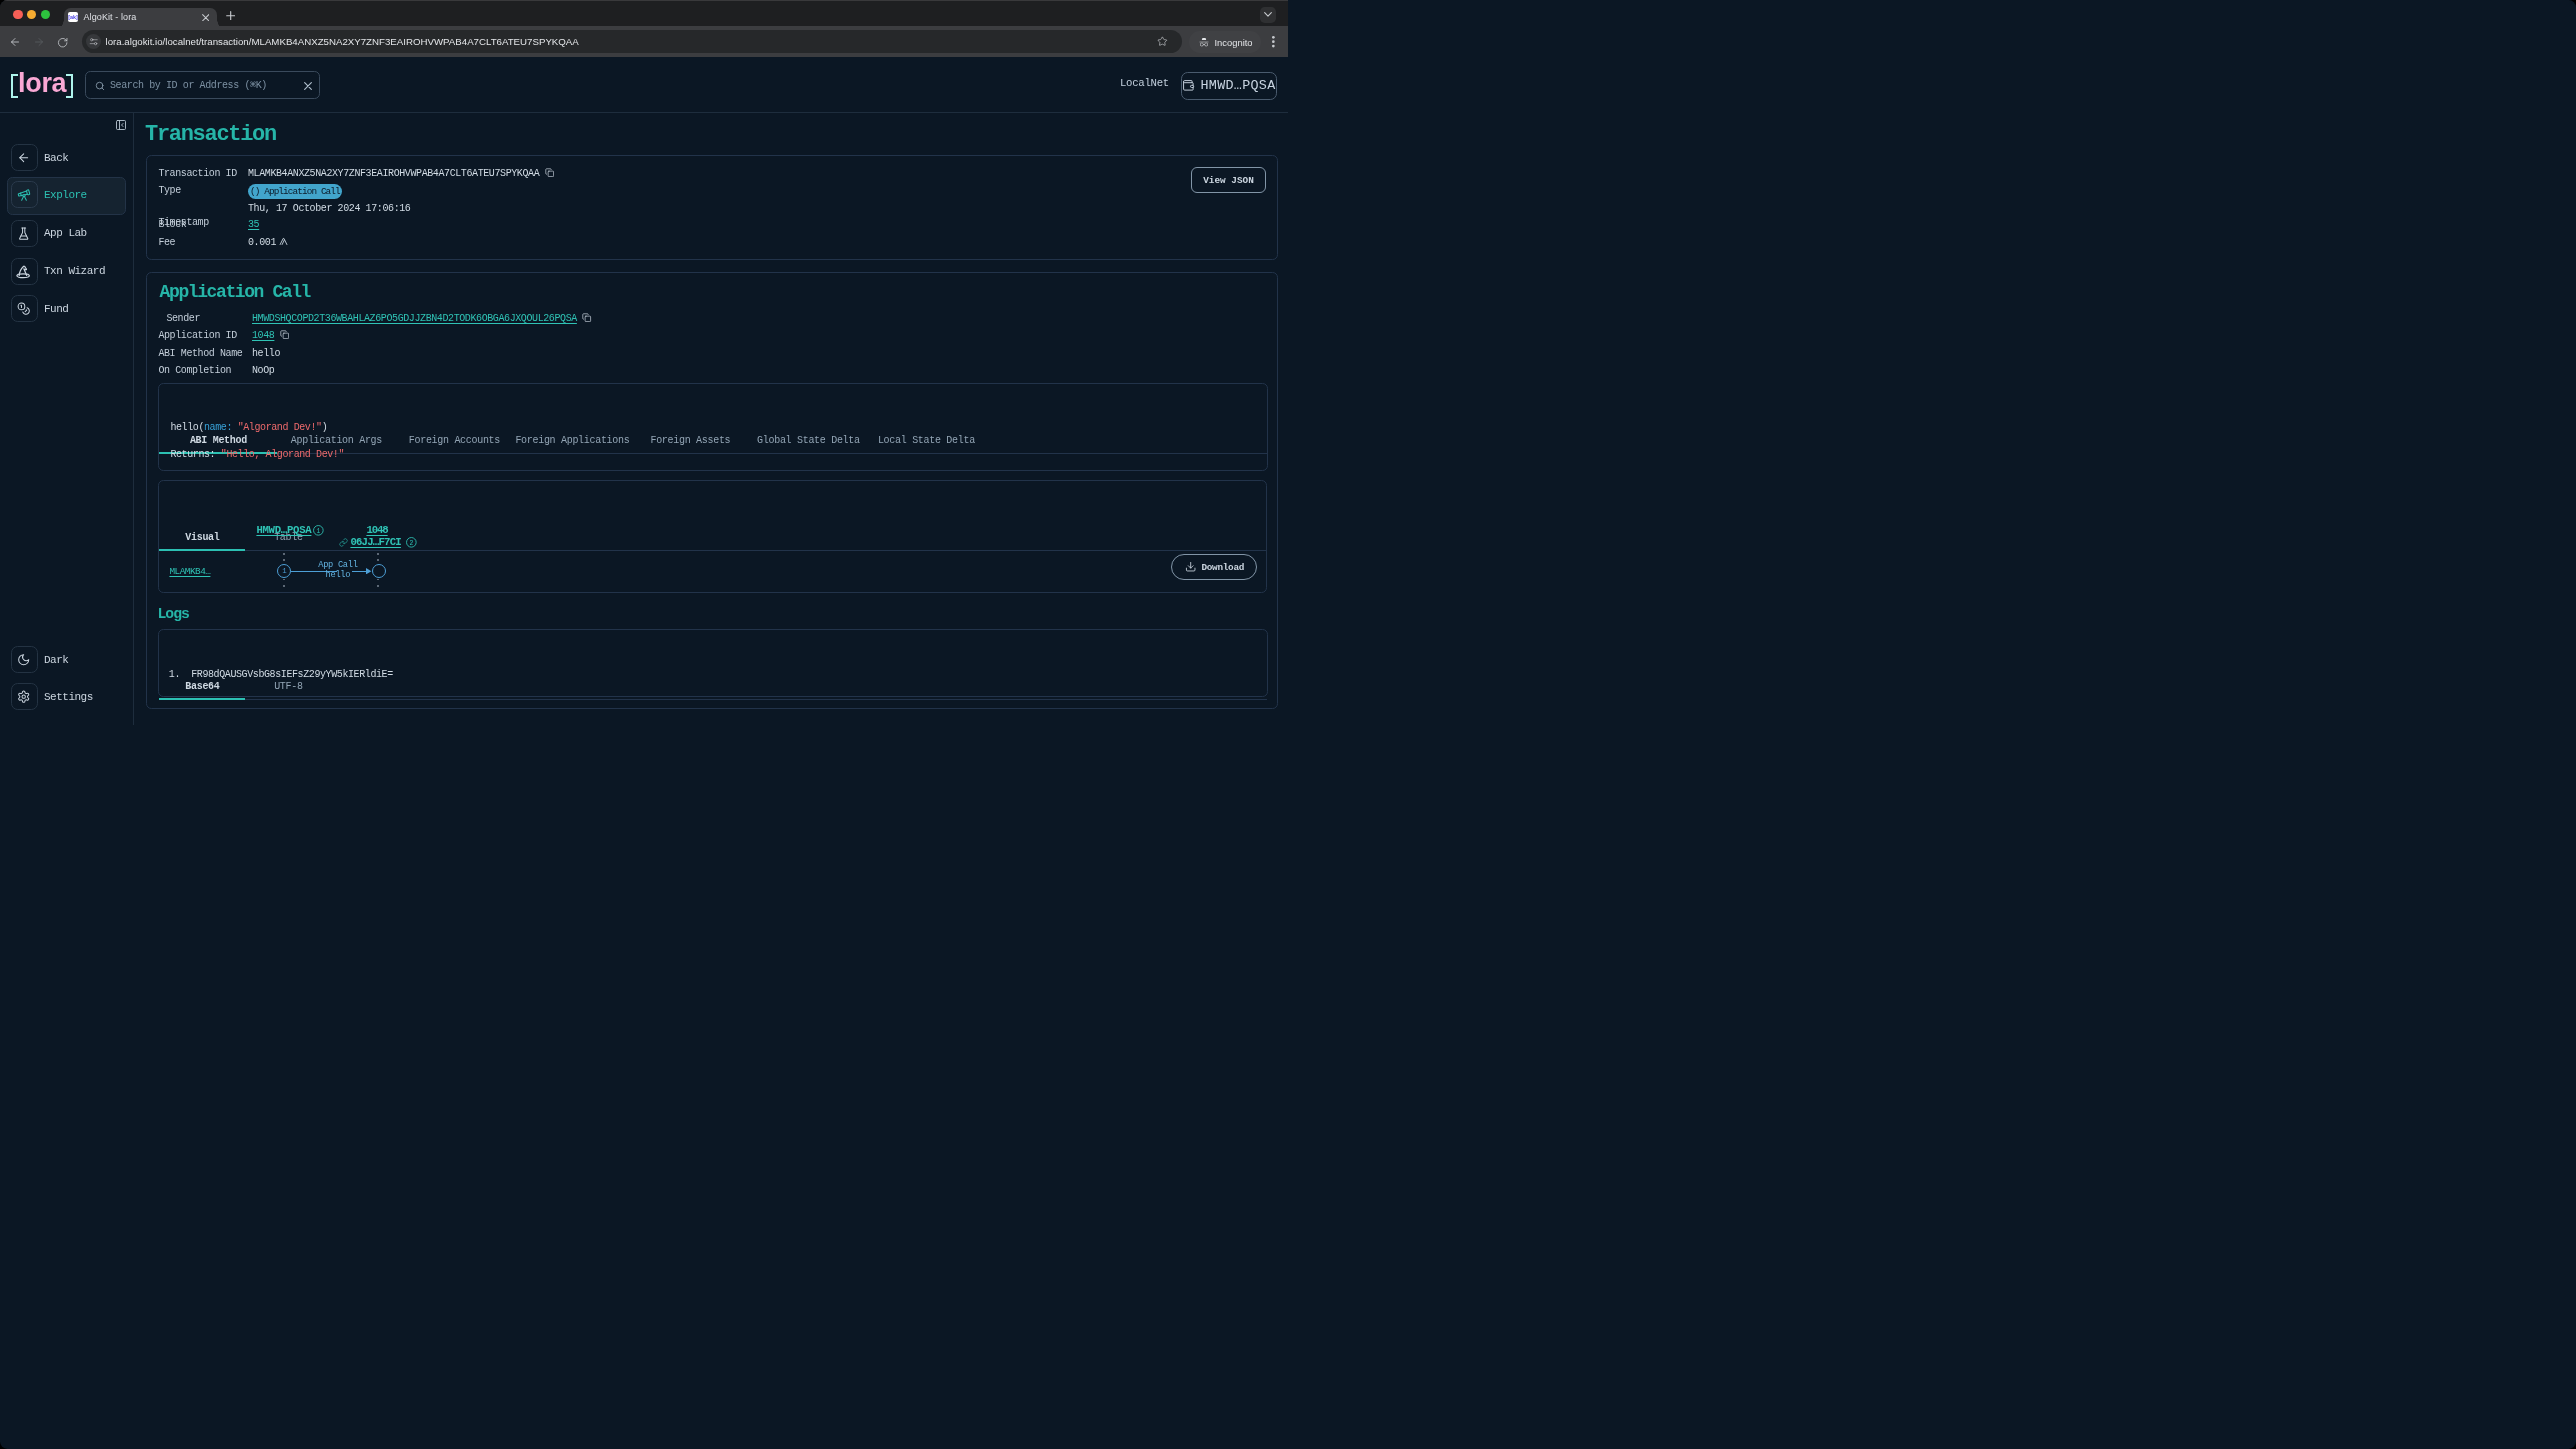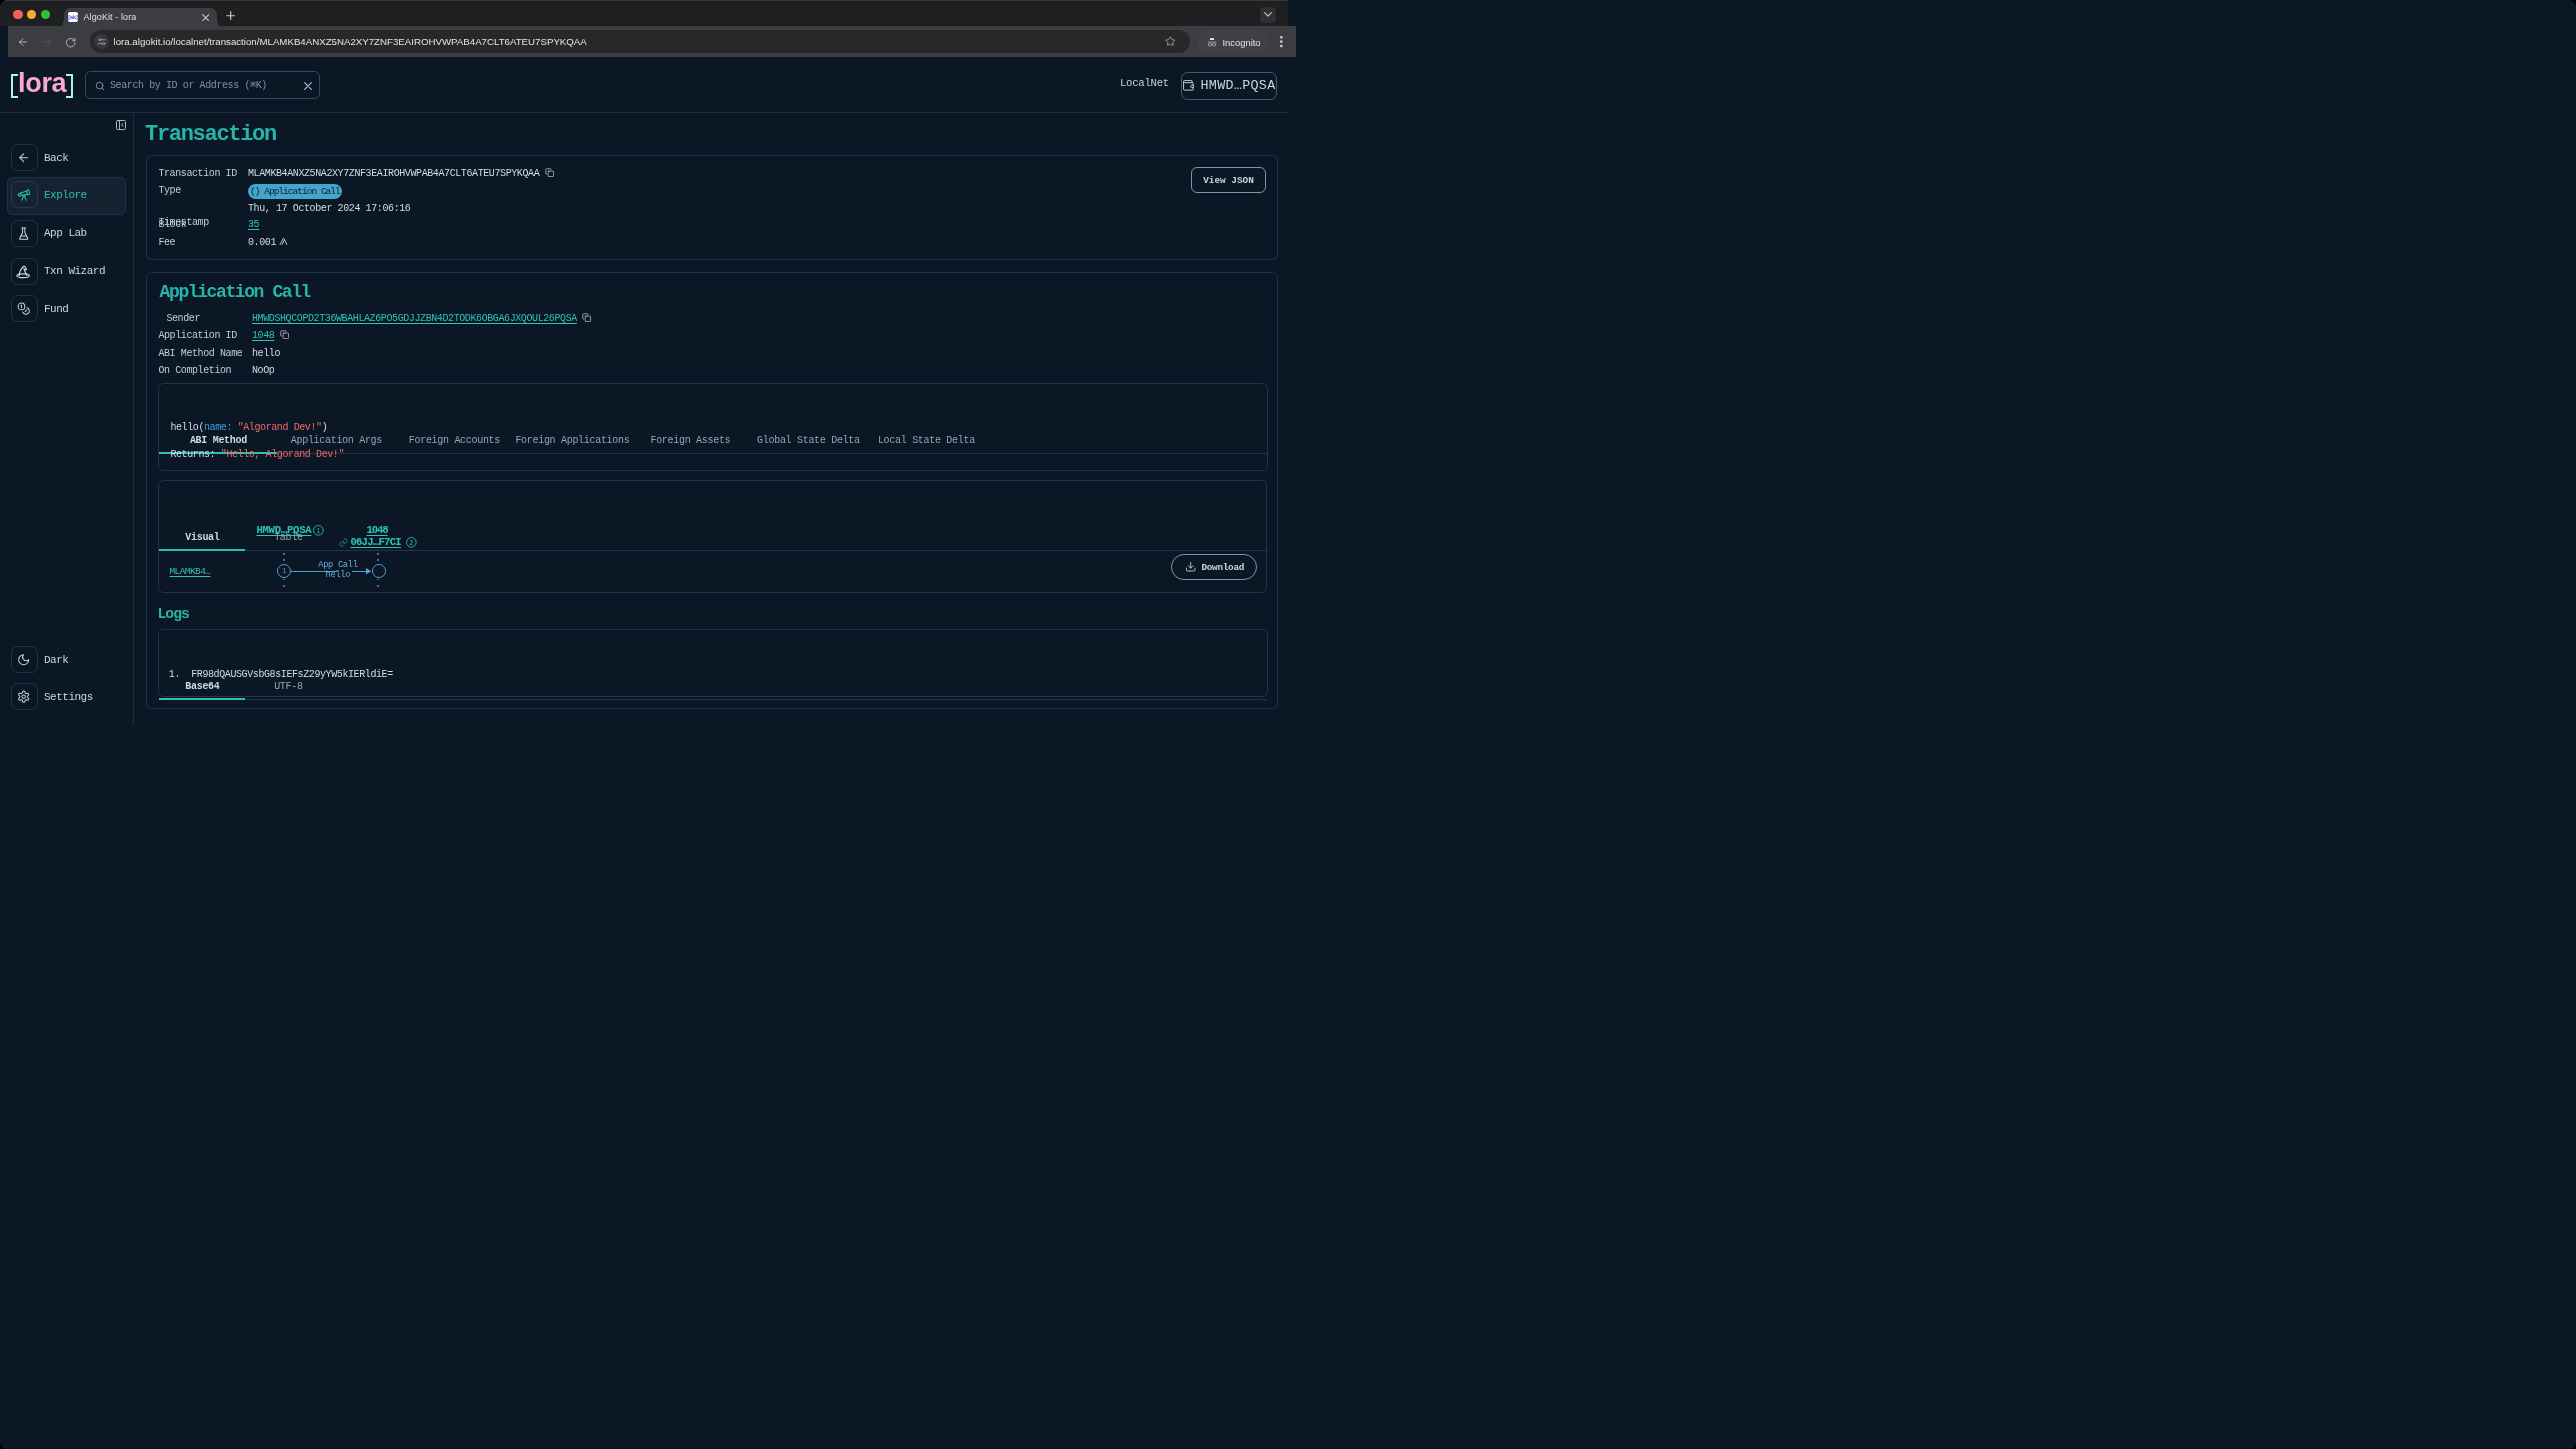--- a/index.html
+++ b/index.html
@@ -6,21 +6,21 @@
   html,body { width:1288px; height:725px; background:#000; overflow:hidden; }
   body { font-family:"Liberation Sans", sans-serif; }
   #win { position:absolute; inset:0; border-radius:7.4px; overflow:hidden; background:#0b1724; }
 
   
   #strip { position:absolute; left:0; top:0; width:1288px; height:26px; background:#1e1f21; border-top:0.7px solid #39393b; }
   .tl { position:absolute; top:8.7px; width:9.4px; height:9.4px; border-radius:50%; }
   #tab { position:absolute; left:64px; top:6.7px; width:153px; height:19.5px; background:#3c3d40; border-radius:6.7px 6.7px 0 0; }
   #tabtitle { position:absolute; left:19.5px; top:4.7px; font-size:9px; color:#dfe1e5; letter-spacing:0.1px; }
   #favicon { position:absolute; left:4px; top:4.7px; width:10px; height:10px; background:#fff; border-radius:2px; color:#4f46e5; font-weight:bold; font-size:5.4px; text-align:center; line-height:10px; }
-  #toolbar { position:absolute; left:8px; top:26px; width:1288px; height:31px; background:#3c3d40;text-align:right; }
+  #toolbar { position:absolute; left:0; top:26px; width:1288px; height:31px; background:#3c3d40;text-align:right; }
   #omnibox { position:absolute; left:82px; top:4px; width:1100px; height:23px; background:#26282a; border-radius:11.4px; }
   #urltext { position:absolute; left:23.5px; top:5.7px; font-size:9.7px; color:#e4e6e9; white-space:nowrap; }
   .cicon { stroke:#c6c9cd; stroke-width:1.7; fill:none; stroke-linecap:round; stroke-linejoin:round; }
 
   
   #app { position:absolute; left:0; top:57px; width:1288px; height:667px; background:#0b1724; font-family:"Liberation Mono", monospace; color:#ccd6e0; }
   #appheader { position:absolute; left:0; top:0; width:1288px; height:56px; border-bottom:0.7px solid #1e2d3d; }
   #searchbox { position:absolute; left:85px; top:14px; width:235px; height:28px; border:0.7px solid #3a4a5c; border-radius:5.4px; }
   #sidebar { position:absolute; left:0; top:56px; width:134px; height:612px; border-right:0.7px solid #1e2d3d; }
   .navbox { position:absolute; left:10.7px; width:27px; height:27px; border:0.7px solid #243343; border-radius:6.7px; display:flex; align-items:center; justify-content:center; }

